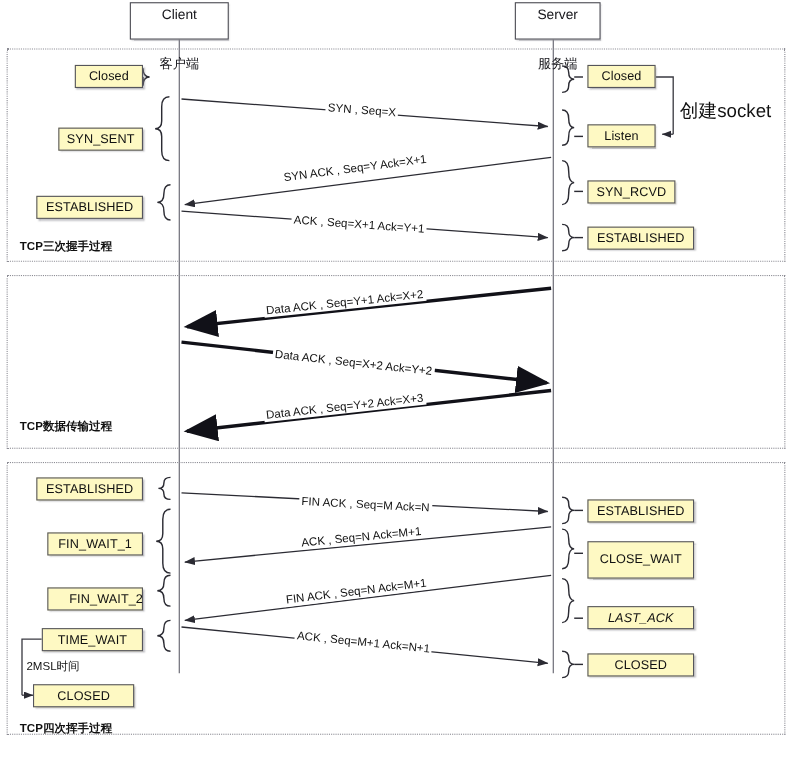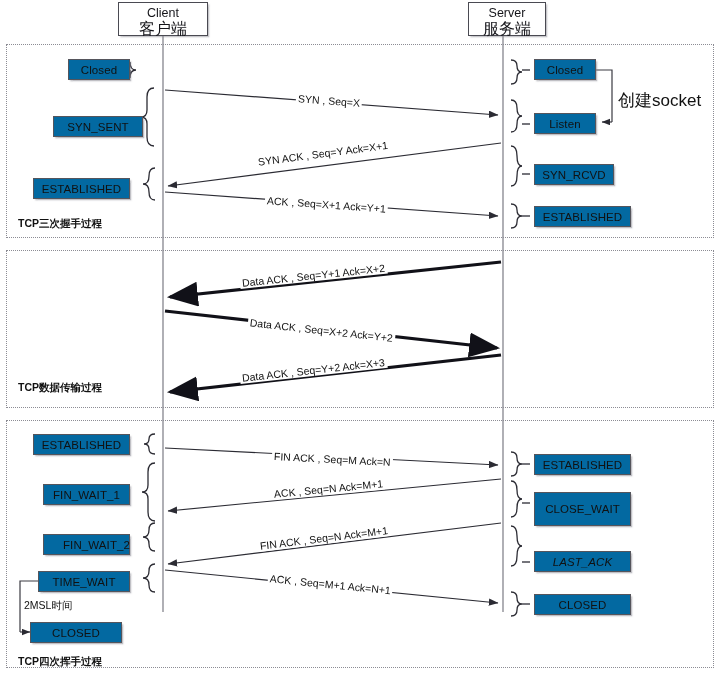--- a/index.html
+++ b/index.html
@@ -13,26 +13,26 @@
 
   
   .actor{
     position:absolute;box-sizing:border-box;
     border:1px solid #4a4a52;background:#fff;
     text-align:center;line-height:1.15;
     font-size:12.5px;color:#15151a;
     padding-top:3px;
     box-shadow:1.5px 1.5px 1.5px rgba(130,130,140,.45);
   }
-  .actor .ln2{font-size:16px;}
+  .actor .ln2{font-size:12px;margin-top:32px;}
 
   
   .state{
     position:absolute;box-sizing:border-box;
-    border:1px solid #55555c;background:#0369a1;
+    border:1px solid #55555c;background:#fef9c3;
     display:flex;align-items:center;justify-content:center;
     font-size:11.5px;color:#111;white-space:nowrap;
     box-shadow:1.5px 1.5px 1.5px rgba(130,130,140,.5);
     letter-spacing:.1px;
   }
 
   
   .section{
     position:absolute;box-sizing:border-box;
     border:1.5px dotted #8c8c94;background:transparent;
@@ -160,21 +160,21 @@
   <div class="section" style="left:6px;top:44px;width:708px;height:194px;"></div>
   <div class="section-label" style="left:18px;top:217px;">TCP三次握手过程</div>
 
   <div class="section" style="left:6px;top:250px;width:708px;height:158px;"></div>
   <div class="section-label" style="left:18px;top:381px;">TCP数据传输过程</div>
 
   <div class="section" style="left:6px;top:420px;width:708px;height:248px;"></div>
   <div class="section-label" style="left:18px;top:655px;">TCP四次挥手过程</div>
 
   <div class="state" style="left:68px;top:59px;width:62px;height:21px;">Closed</div>
-  <div class="state" style="left:53px;top:116px;width:90px;height:21px;">SYN_SENT</div>
+  <div class="state" style="left:53px;top:116px;width:77px;height:21px;">SYN_SENT</div>
   <div class="state" style="left:33px;top:178px;width:97px;height:21px;">ESTABLISHED</div>
 
   <div class="state" style="left:534px;top:59px;width:62px;height:21px;">Closed</div>
   <div class="state" style="left:534px;top:113px;width:62px;height:21px;">Listen</div>
   <div class="state" style="left:534px;top:164px;width:80px;height:21px;">SYN_RCVD</div>
   <div class="state" style="left:534px;top:206px;width:97px;height:21px;">ESTABLISHED</div>
 
   <div class="note" style="left:618px;top:89px;">创建socket</div>
 
   <div class="msg" style="left:296px;top:92px;transform:rotate(4.3deg);">SYN , Seq=X</div>

